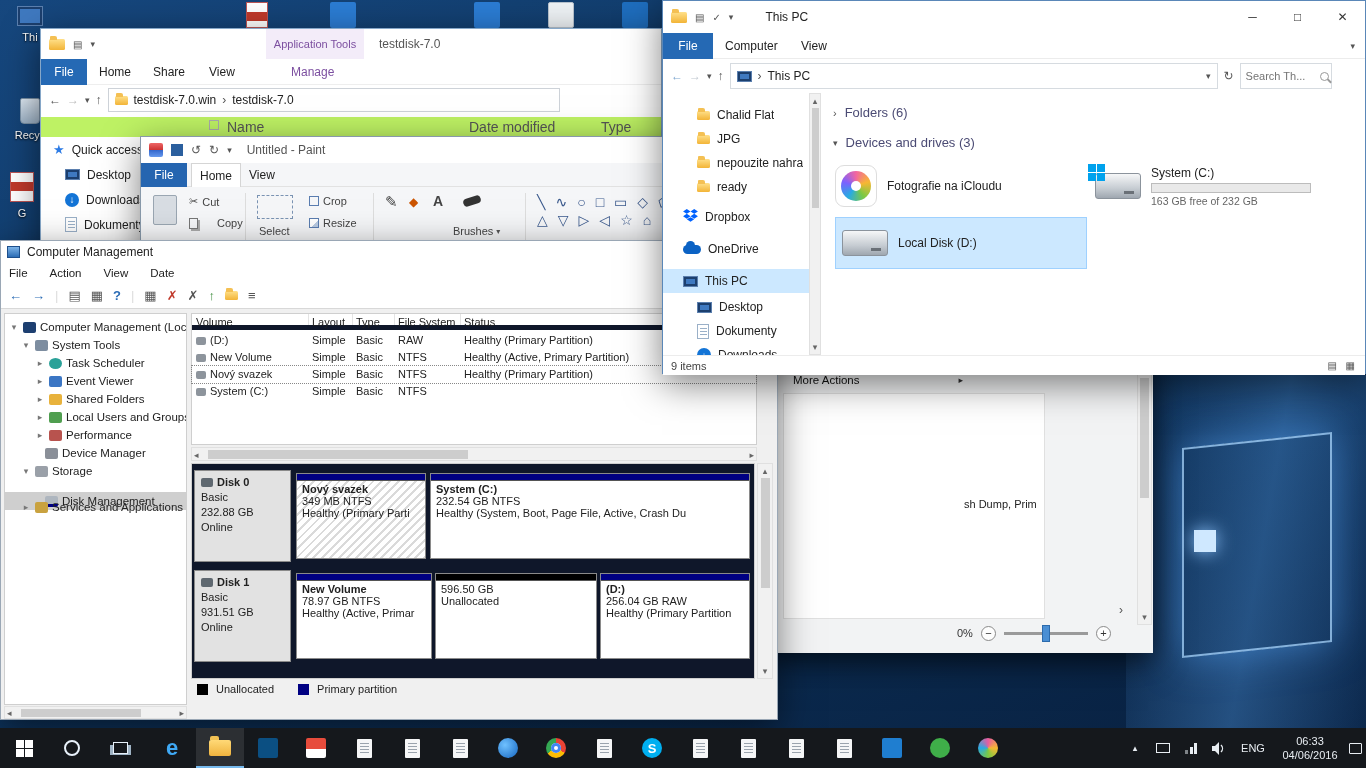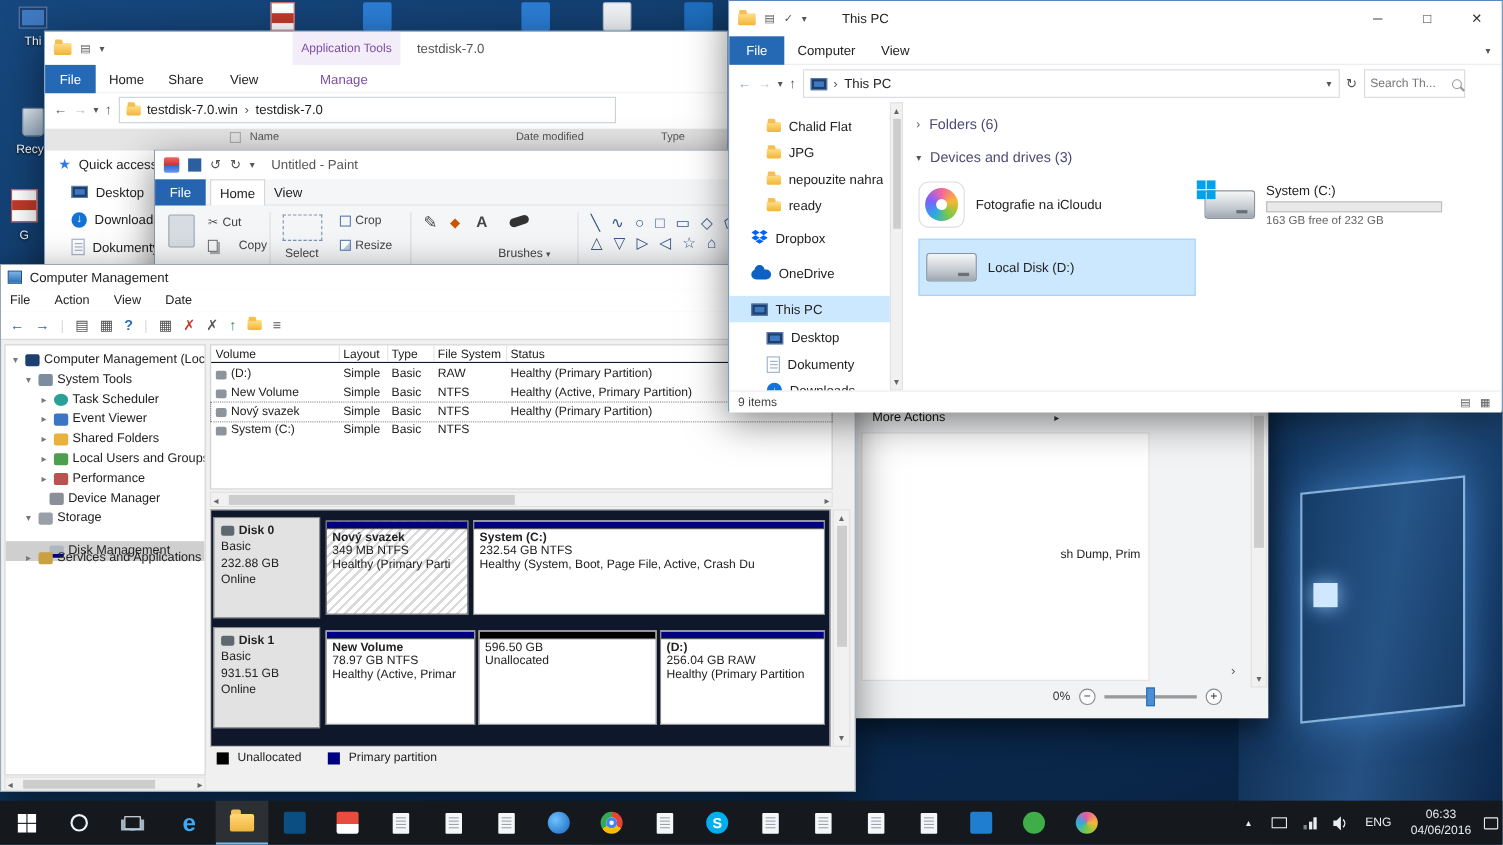--- a/index.html
+++ b/index.html
@@ -128,21 +128,21 @@
     <span style="color:#bbb">→</span>
     <span class="g" style="font-size:9px">▾</span>
     <span class="g">↑</span>
     <span class="flex" style="width:452px;height:24px;border:1px solid #cdd2d8;gap:6px;padding:0 6px">
       <span class="fldr sm"></span>
       <span>testdisk-7.0.win</span>
       <span class="g">›</span>
       <span>testdisk-7.0</span>
     </span>
   </div>
-  <div class="abs" style="left:0;top:88px;right:0;height:20px;background:#e5e5e5;font-size:10px;color:#555">
+  <div class="abs" style="left:0;top:88px;right:0;height:20px;background:#bef264;font-size:14px;color:#555">
     <span class="abs" style="left:168px;top:3px;width:10px;height:10px;border:1px solid #aaa"></span>
     <span class="abs" style="left:186px;top:2px">Name</span>
     <span class="abs" style="left:428px;top:2px">Date modified</span>
     <span class="abs" style="left:560px;top:2px">Type</span>
   </div>
 
   <div class="abs" style="left:0;top:108px;width:150px;bottom:0;background:#fff">
     <div class="flex" style="height:25px;gap:7px;padding-left:12px">
         <span class="star">★</span>
         <span>Quick access</span>
@@ -338,21 +338,21 @@
         <span>Disk Management</span>
       </div>
     <div class="treerow" style="top:184px;padding-left:16px">
         <span class="texp">▸</span>
         <span class="ti" style="background:#c9a23f"></span>
         <span class="nowrap">Services and Applications</span>
       </div>
   </div>
 
   <div class="abs" style="left:190px;top:72px;width:566px;height:132px;background:#fff;border:1px solid #cfcfcf">
-    <div class="abs" style="left:0;top:0;right:0;height:16px;border-bottom:1px solid #0f172a;font-size:11px">
+    <div class="abs" style="left:0;top:0;right:0;height:16px;border-bottom:5px solid #0f172a;font-size:11px">
       <span class="cmcell" style="left:4px;width:110px">Volume</span>
       <span class="cmcell" style="left:120px;width:40px">Layout</span>
       <span class="cmcell" style="left:164px;width:38px">Type</span>
       <span class="cmcell" style="left:206px;width:62px">File System</span>
       <span class="cmcell" style="left:272px;width:290px">Status</span>
       <span class="colsep" style="left:116px"></span>
       <span class="colsep" style="left:160px"></span>
       <span class="colsep" style="left:202px"></span>
       <span class="colsep" style="left:268px"></span>
     </div>

